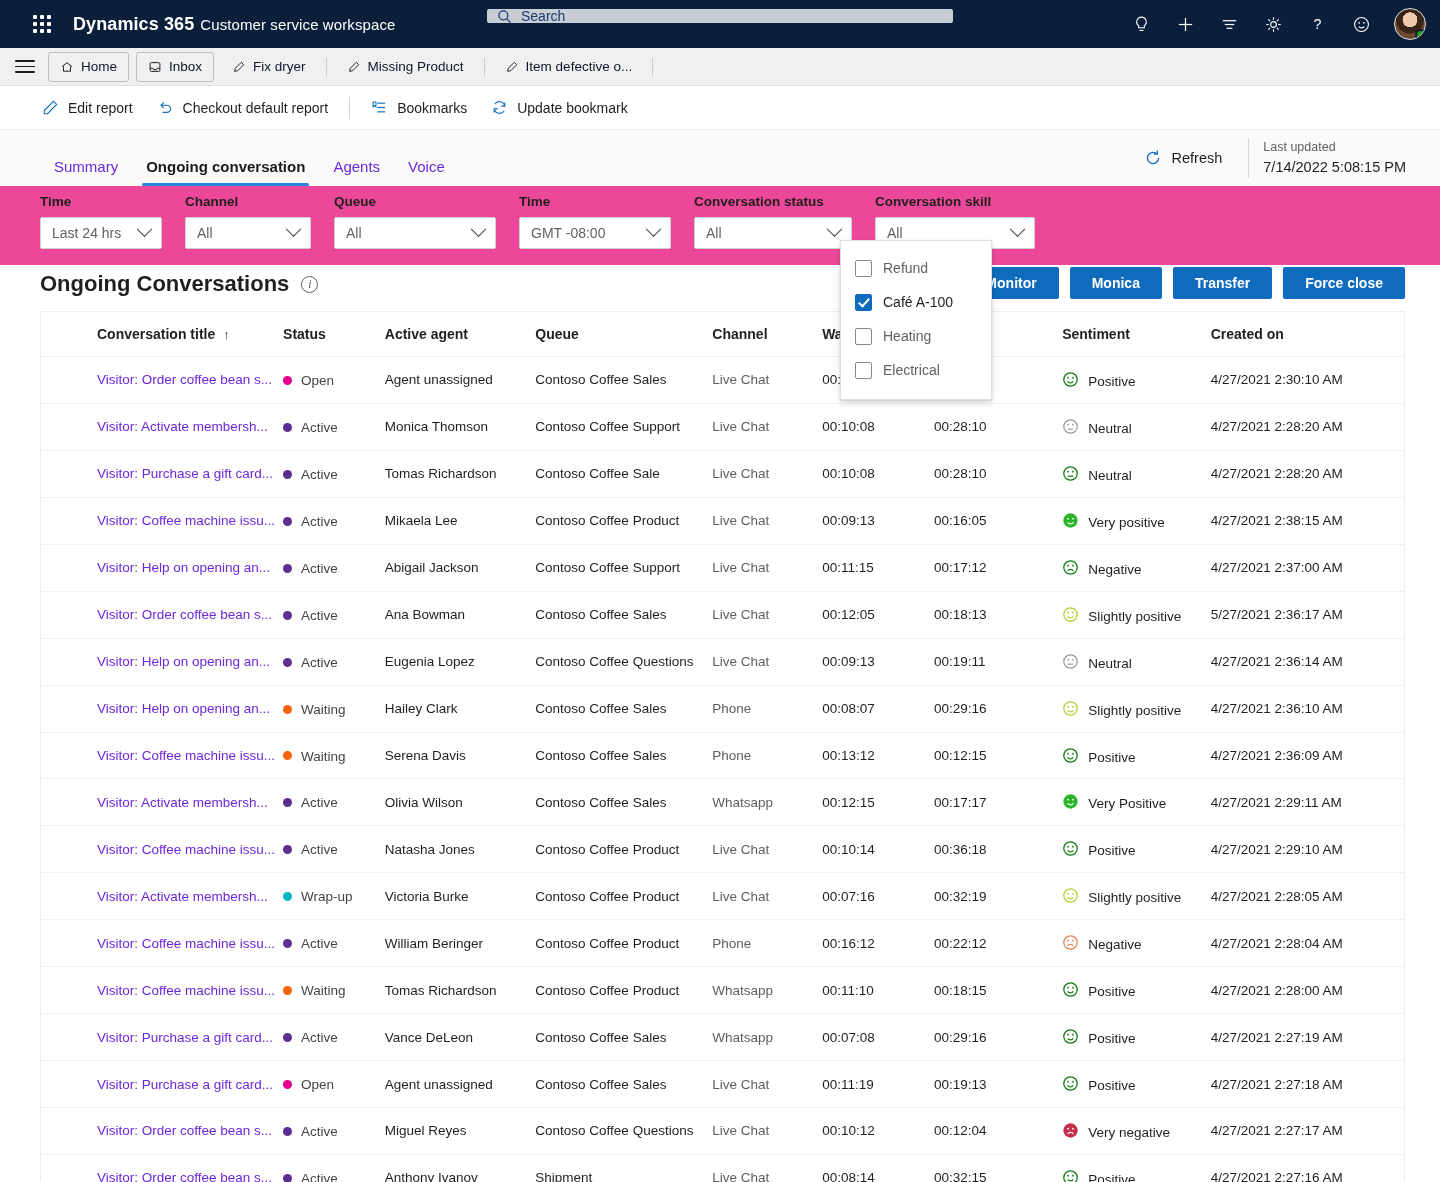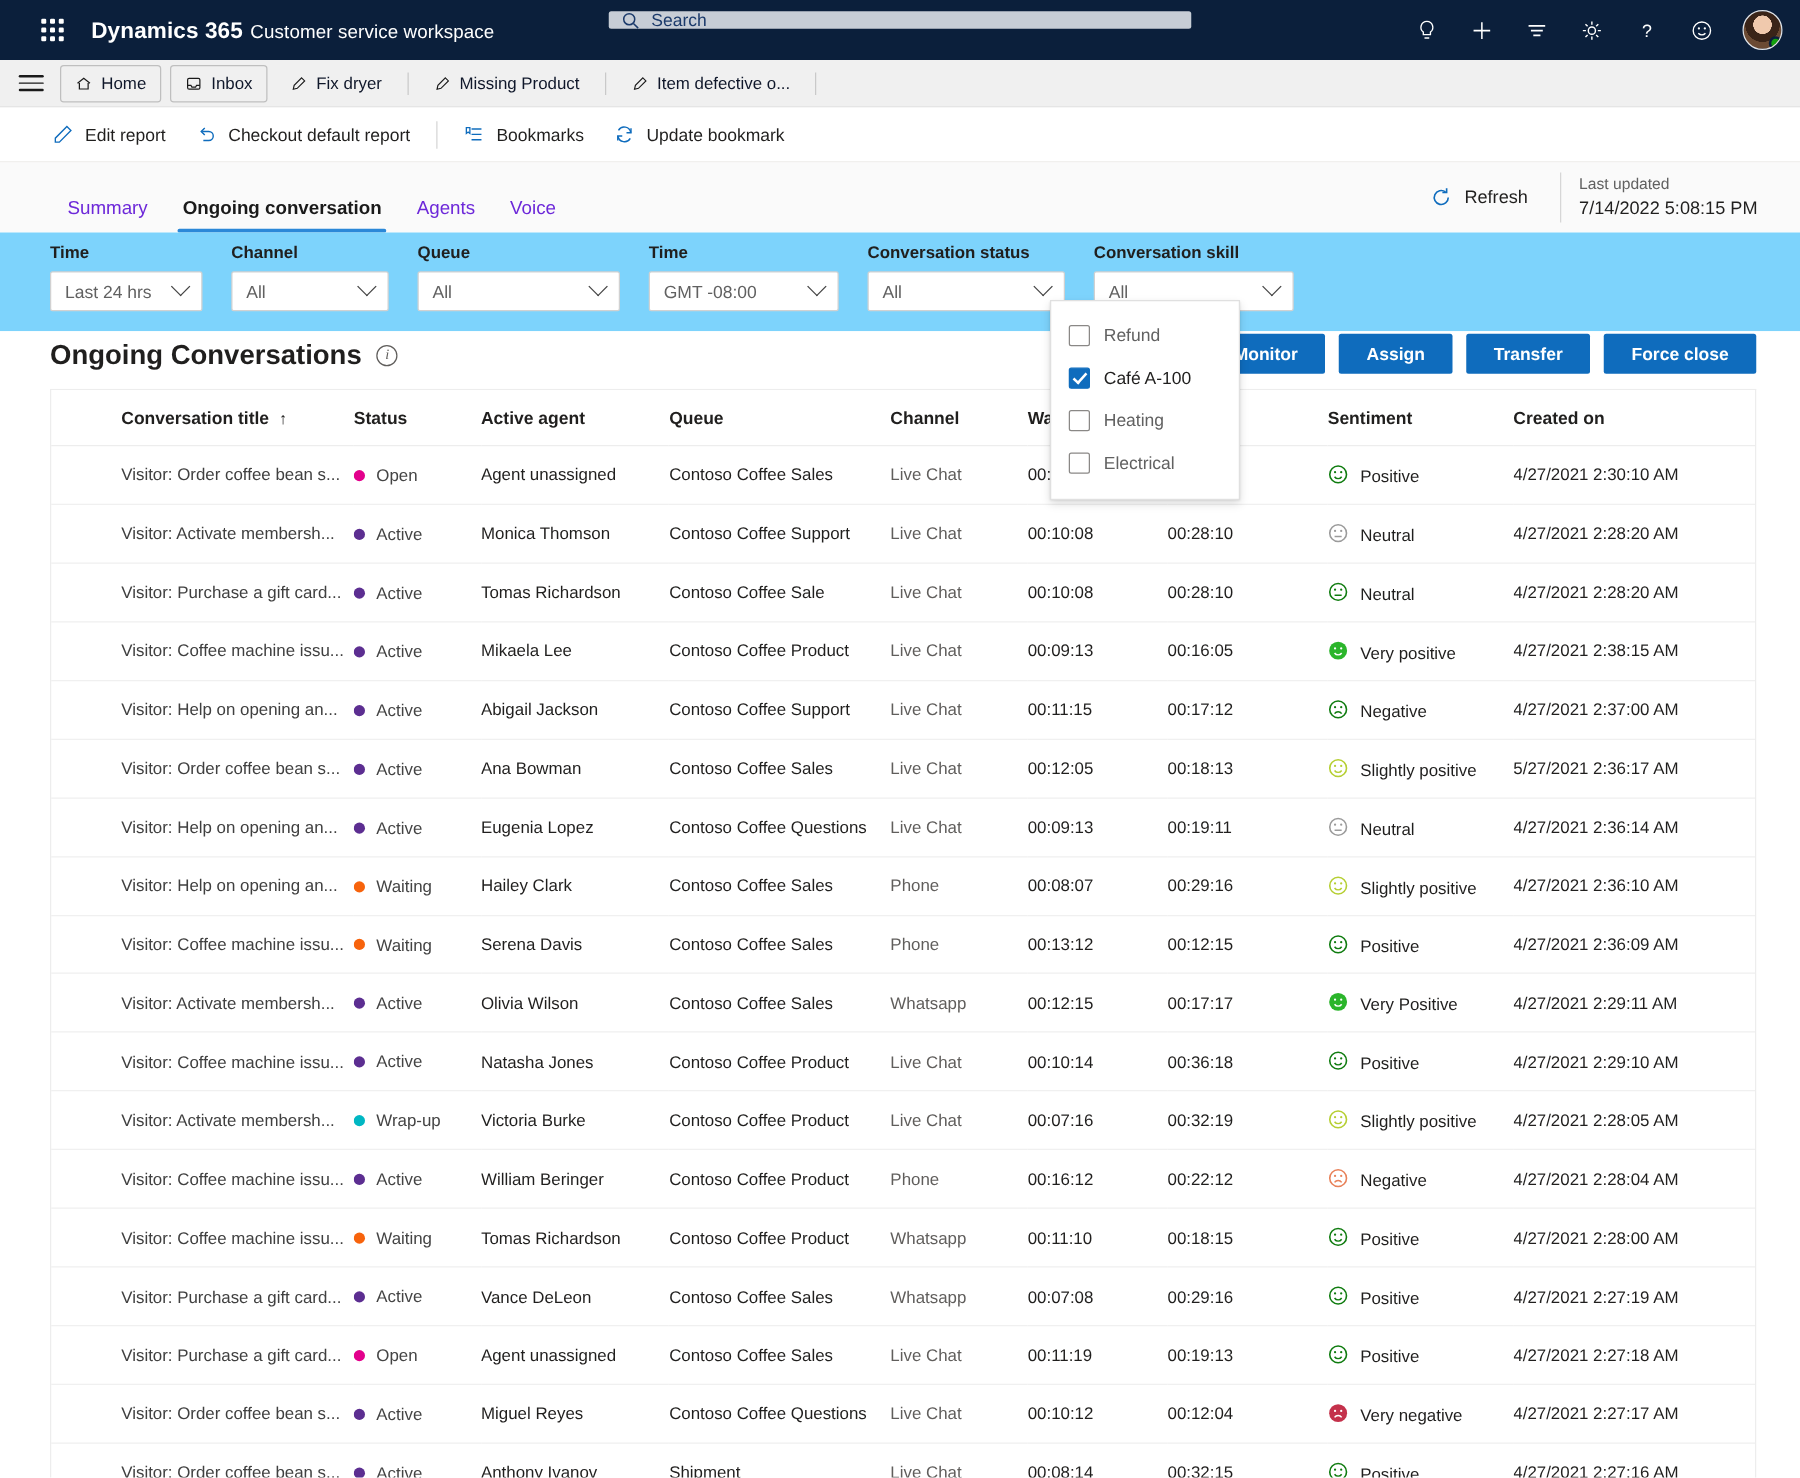--- a/index.html
+++ b/index.html
@@ -63,21 +63,21 @@
   .rtab.active::after { content: ""; position: absolute; left: 10px; right: 10px; bottom: 0;
     height: 3px; background: #2b88d8; border-radius: 2px; }
   .refresh-wrap { position: absolute; right: 34px; top: 8px; display: flex; align-items: center; gap: 0; }
   .refresh-btn { display: flex; align-items: center; gap: 10px; font-size: 14.5px;
     color: #201f1e; padding: 6px 12px; cursor: pointer; }
   .vsep { width: 1px; height: 40px; background: #d6d6d6; margin: 0 14px; }
   .lastupd-label { font-size: 12.5px; color: #616161; line-height: 1.5; }
   .lastupd-val { font-size: 14.5px; color: #201f1e; line-height: 1.45; }
 
   
-  .filters { background: #7dd3fc; padding: 8px 0 16px 40px; display: flex; gap: 0;
+  .filters { background: #ec4899; padding: 8px 0 16px 40px; display: flex; gap: 0;
     align-items: flex-start; position: relative; }
   .filter { margin-right: 23px; }
   .filter-label { font-size: 13.5px; font-weight: 700; color: #201f1e; margin-bottom: 8px; }
   .filter-ctl { height: 32px; border: 1px solid #d1d1d1; border-radius: 2px; background: #ffffff;
     display: flex; align-items: center; justify-content: space-between;
     padding: 0 11px; cursor: pointer; font-size: 14px; color: #616161; }
   .chev { width: 11px; height: 11px; border-right: 1.4px solid #424242;
     border-bottom: 1.4px solid #424242; transform: rotate(45deg) translate(-3px,-3px); }
 
   
@@ -119,21 +119,21 @@
   .c-title { width: 238px; padding-left: 56px !important; }
   .c-status { width: 100px; }
   .c-agent { width: 148px; }
   .c-queue { width: 174px; }
   .c-channel { width: 108px; }
   .c-wait { width: 110px; }
   .c-dur { width: 126px; }
   .c-sent { width: 146px; }
   .c-created { width: 190px; }
   th.c-title { padding-left: 56px !important; }
-  .link { color: #404040; cursor: pointer; }
+  .link { color: #6d28d9; cursor: pointer; }
   .sortarrow { font-size: 13px; color: #201f1e; margin-left: 8px; display: inline-block; }
   .muted { color: #605e5c; }
   .dot { width: 9px; height: 9px; border-radius: 50%; display: inline-block;
     margin-right: 9px; vertical-align: middle; }
   .status-txt { color: #444; vertical-align: middle; }
   .smiley { width: 17px; height: 17px; display: inline-block; vertical-align: -3px;
     margin-right: 9px; }
   .sent-txt { vertical-align: middle; }
 </style>
 </head>
@@ -377,21 +377,21 @@
       <span>Electrical</span>
     </div>
   </div>
 </div>
 
 <div class="section-bar">
   <div class="section-title">Ongoing Conversations</div>
   <div class="info-icon">i</div>
   <div class="actions">
     <button class="btn-primary">Monitor</button>
-    <button class="btn-primary">Assign</button>
+    <button class="btn-primary">Monica</button>
     <button class="btn-primary">Transfer</button>
     <button class="btn-primary">Force close</button>
   </div>
 </div>
 
 <div class="table-wrap">
   <table>
     <thead>
       <tr>
         <th class="c-title">

